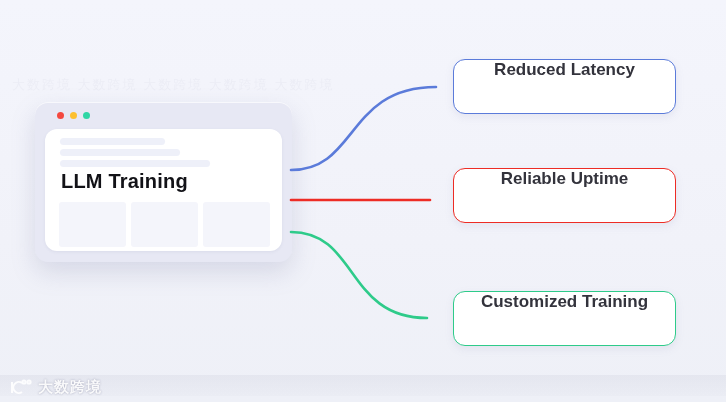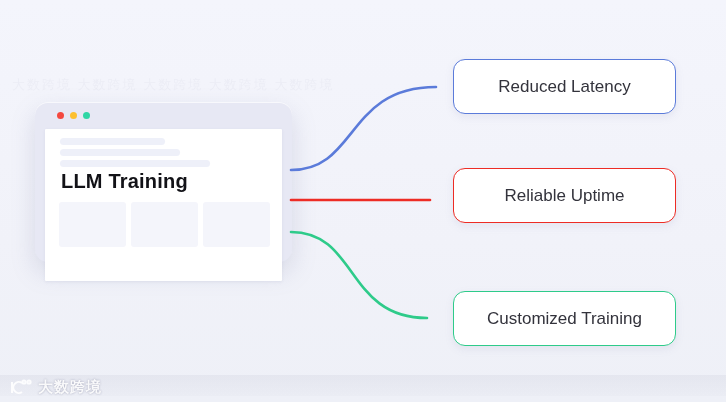--- a/index.html
+++ b/index.html
@@ -19,45 +19,46 @@
 
   
   .window{
     position:absolute;left:35px;top:102px;width:257px;height:160px;
     background:#e7e8f4;border-radius:13px;
     box-shadow:0 10px 24px rgba(120,125,165,.22), inset 0 1px 0 rgba(255,255,255,.7);
   }
   .window-dots{position:absolute;left:22px;top:10px;display:flex;gap:6px;}
   .dot{width:7px;height:7px;border-radius:50%;}
   .window-card{
-    position:absolute;left:10px;top:27px;width:237px;height:152px;
-    background:#ffffff;border-radius:1px;
+    position:absolute;left:10px;top:27px;width:237px;height:122px;
+    background:#ffffff;border-radius:12px;
     box-shadow:0 1px 3px rgba(140,145,180,.15);
   }
   .skel-line{position:absolute;left:15px;height:7px;border-radius:3.5px;background:#eef0f9;}
   .skel-line.l1{top:9px;width:105px;}
   .skel-line.l2{top:20px;width:120px;}
   .skel-line.l3{top:31px;width:150px;}
   .window-title{
     position:absolute;left:16px;top:41px;
     font-size:20px;font-weight:700;color:#121217;letter-spacing:.2px;
   }
   .skel-rects{position:absolute;left:14px;top:73px;display:flex;gap:5px;}
   .skel-rect{width:67px;height:45px;border-radius:3px;background:#f4f5fb;}
 
   
   svg.connectors{position:absolute;left:0;top:0;width:726px;height:402px;pointer-events:none;}
 
   
   .node{
     position:absolute;left:453px;width:223px;height:55px;
     background:#ffffff;border:1.6px solid #999;border-radius:12px;
-    display:flex;align-items:center;justify-content:center;
+    display:flex;align-items:flex-start;justify-content:center;
     box-shadow:0 3px 8px rgba(130,135,170,.12);
     box-sizing:border-box;
+    font-weight:bold;
   }
   .node span{font-size:17px;color:#33333c;}
   .node.n1{top:59px;}
   .node.n2{top:168px;}
   .node.n3{top:291px;}
 
   
   .bottom-band{
     position:absolute;left:0;top:375px;width:726px;height:21px;
     background:linear-gradient(180deg,rgba(205,207,220,.30) 0%,rgba(205,207,220,.10) 100%);

